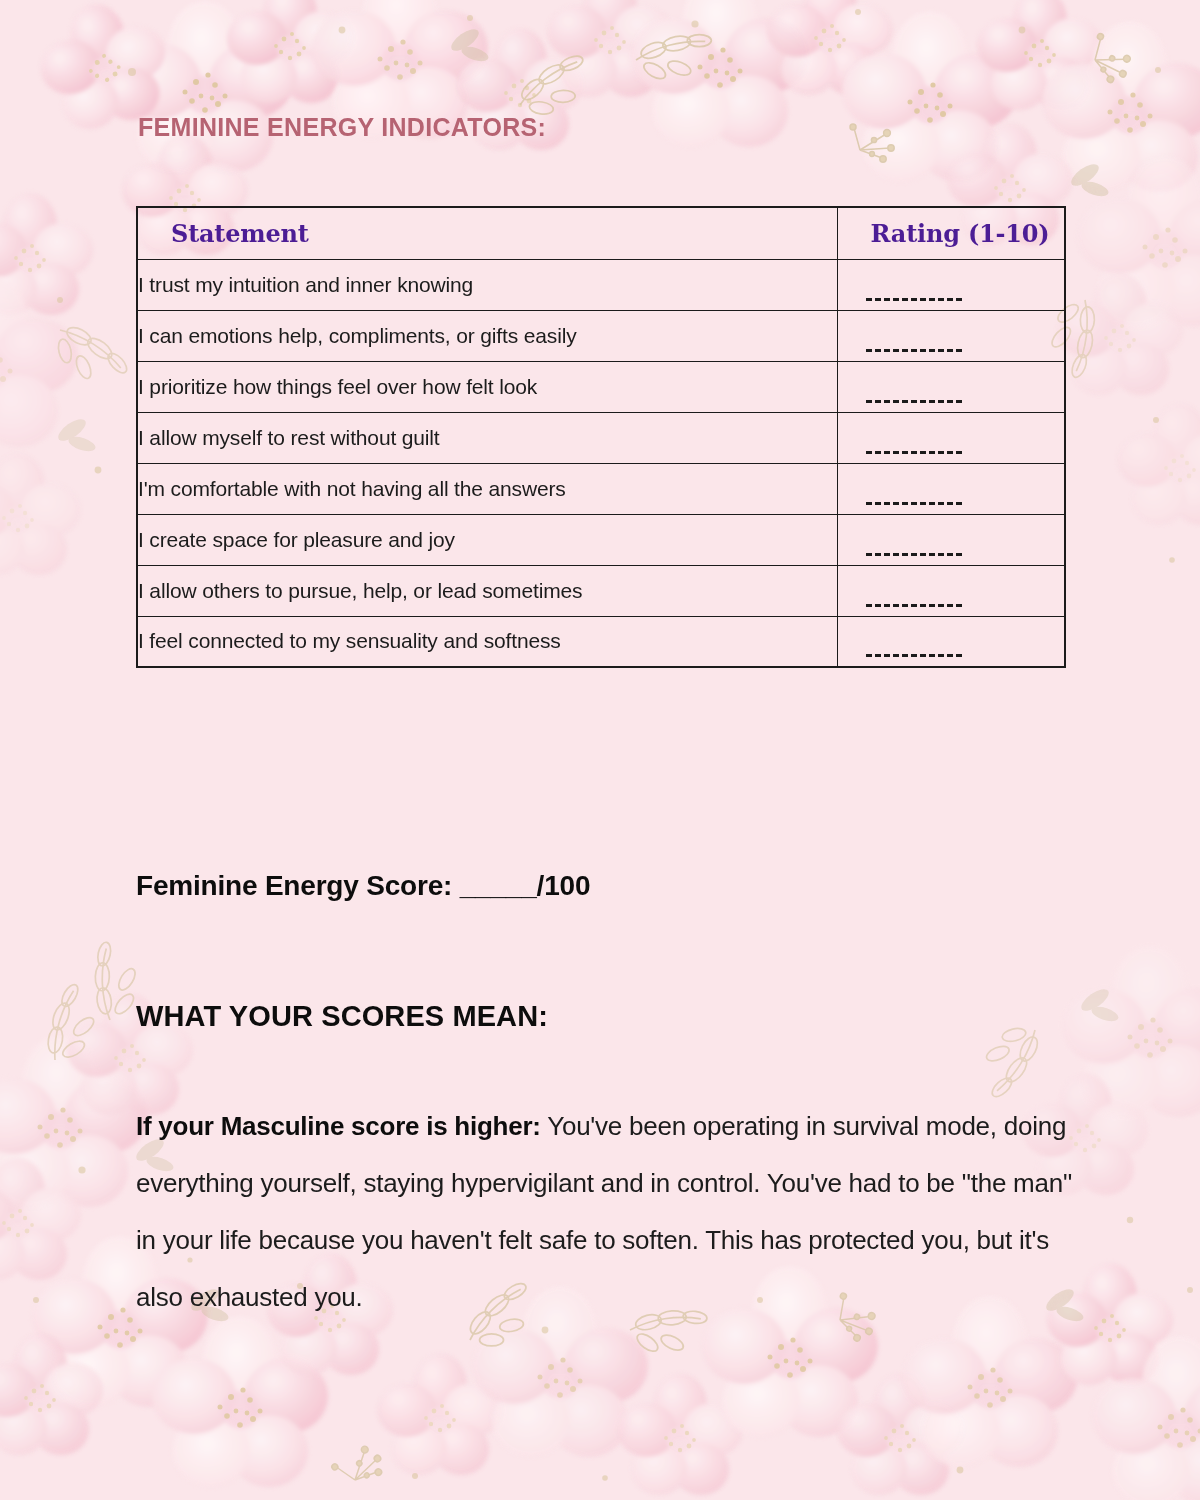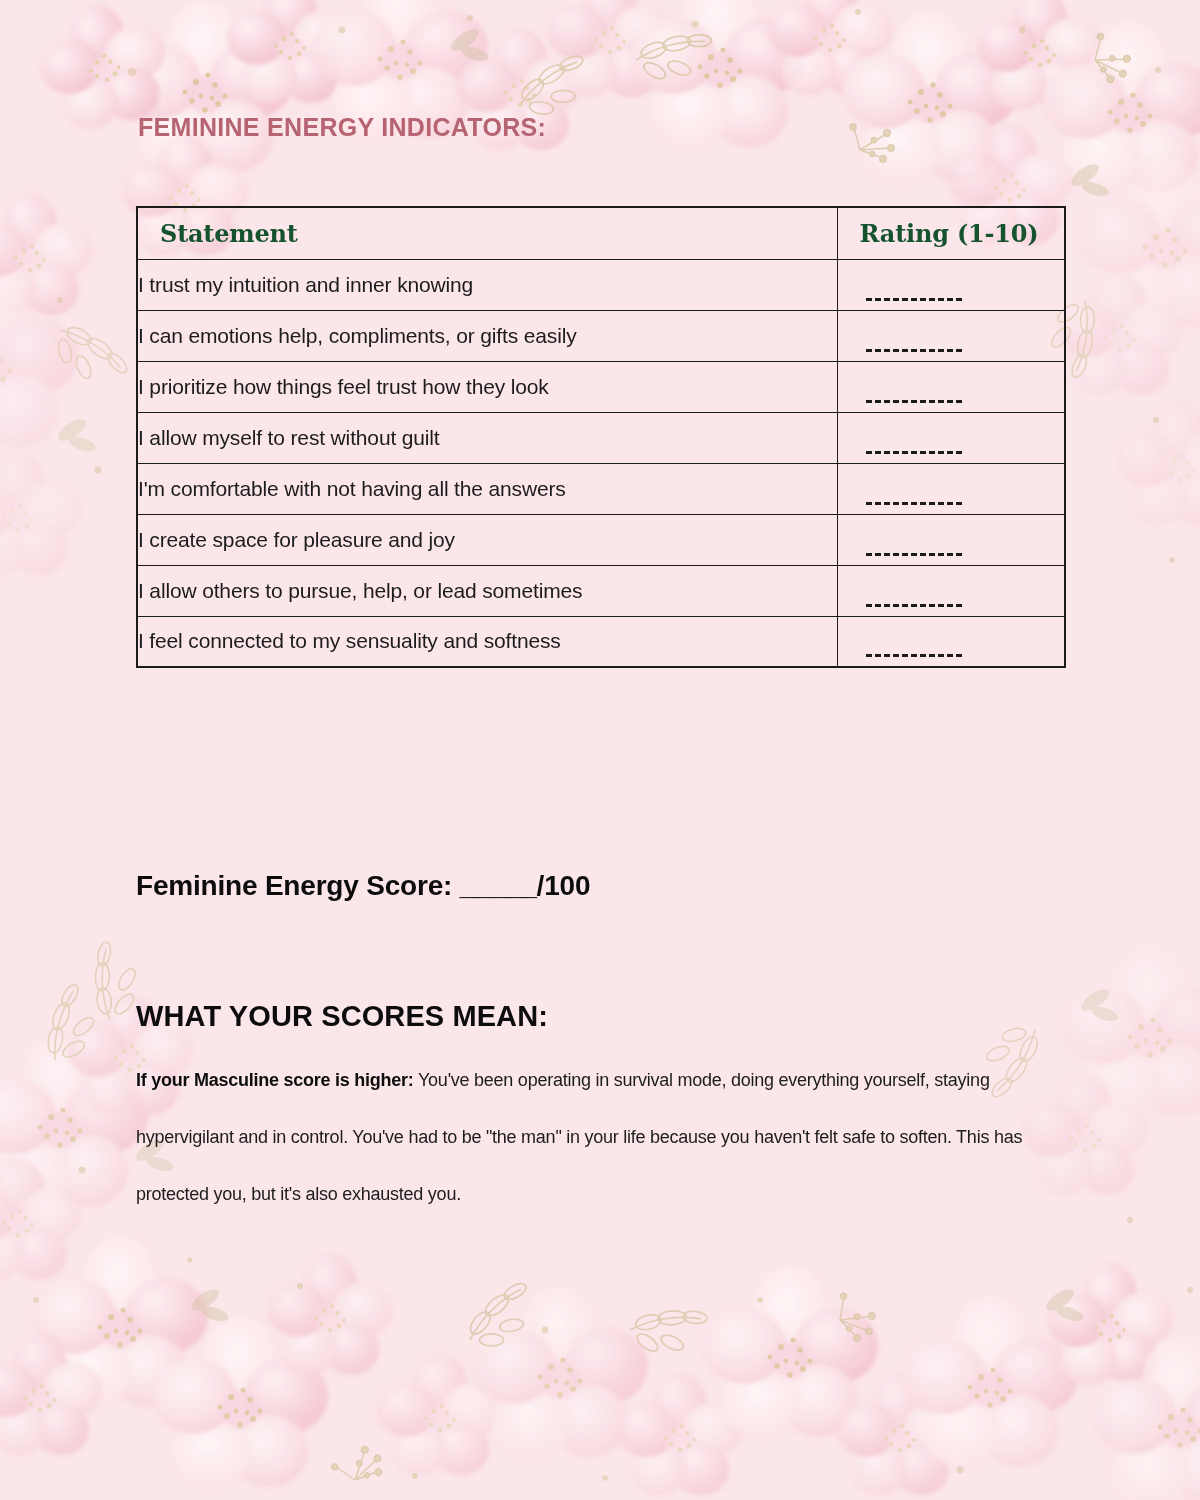--- a/index.html
+++ b/index.html
@@ -63,22 +63,22 @@
     background: transparent;
   }
 
   .rating-table thead th {
     height: 52px;
     vertical-align: middle;
     text-align: left;
     font-family: "DejaVu Serif", "Liberation Serif", serif;
     font-weight: bold;
     font-size: 24px;
-    color: #14532d;
-    padding-left: 22px;
+    color: #4c1d95;
+    padding-left: 33px;
     letter-spacing: -.2px;
   }
 
   .rating-table tbody td {
     height: 51px;
     vertical-align: middle;
     margin-top: 27px;
   }
 
   .stmt-cell {
@@ -120,23 +120,23 @@
     top: 1000px;
     font-size: 29px;
     font-weight: bold;
     color: #0d0d0d;
     letter-spacing: .1px;
   }
 
   .meaning-body {
     position: absolute;
     left: 136px;
-    top: 1052px;
+    top: 1098px;
     width: 940px;
-    font-size: 18px;
+    font-size: 26px;
     line-height: 57px;
     color: #1c1c1c;
     letter-spacing: -.25px;
   }
   .meaning-body b { font-weight: bold; color: #0d0d0d; }
 </style>
 </head>
 <body>
 
 <div class="floral-frame">
@@ -356,21 +356,21 @@
             <span class="blank-line"></span>
           </td>
       </tr>
       <tr>
         <td class="stmt-cell">I can emotions help, compliments, or gifts easily</td>
         <td class="rate-cell">
             <span class="blank-line"></span>
           </td>
       </tr>
       <tr>
-        <td class="stmt-cell">I prioritize how things feel trust how they look</td>
+        <td class="stmt-cell">I prioritize how things feel over how felt look</td>
         <td class="rate-cell">
             <span class="blank-line"></span>
           </td>
       </tr>
       <tr>
         <td class="stmt-cell">I allow myself to rest without guilt</td>
         <td class="rate-cell">
             <span class="blank-line"></span>
           </td>
       </tr>

